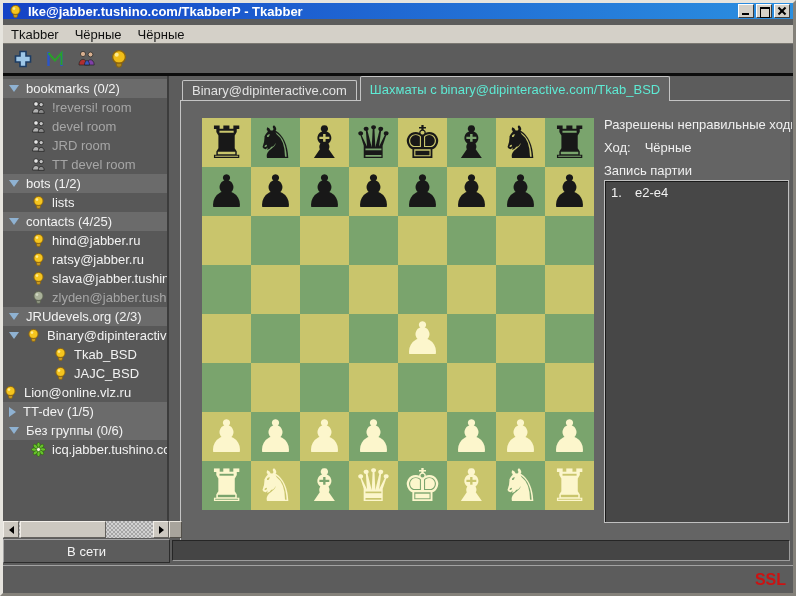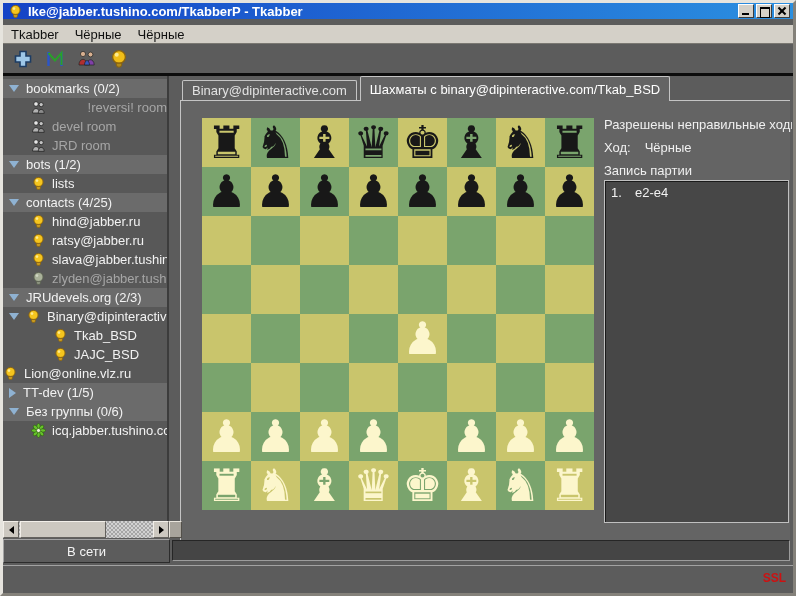--- a/index.html
+++ b/index.html
@@ -54,21 +54,21 @@
   .tri-r{width:0;height:0;border-top:4px solid transparent;border-bottom:4px solid transparent;border-left:5px solid #000;}
   .sb-thumb{position:absolute;left:17px;top:0;width:86px;height:17px;background:#ccc8c0;
     border:1px solid;border-color:#f2efe9 #64625e #64625e #f2efe9;}
   .sash{position:absolute;left:168px;top:73px;width:9px;height:445px;background:var(--app-bg);}
   .sash-handle{position:absolute;left:166px;top:518px;width:13px;height:17px;background:#a8a49c;
     border:1px solid;border-color:#e9e5dd #53504a #53504a #e9e5dd;z-index:5;}
   
   .tabbar{position:absolute;left:177px;top:73px;right:3px;height:24px;display:flex;align-items:flex-end;gap:3px;padding-left:2px;}
   .tab{border:1px solid #c4c4c4;border-bottom:none;border-radius:2px 2px 0 0;padding:0 9px;
     font-size:13px;color:#e2e2e2;height:20px;line-height:20px;background:#5f5f5f;white-space:nowrap;}
-  .tab.active{height:25px;line-height:25px;background:var(--content-bg);margin-bottom:-1px;position:relative;z-index:3;color:#ffffff;}
+  .tab.active{height:25px;line-height:25px;background:var(--content-bg);margin-bottom:-1px;position:relative;z-index:3;color:#5eead4;}
   
   .content{position:absolute;left:177px;top:97px;right:3px;height:441px;background:var(--content-bg);
     border-top:1px solid #c4c4c4;border-left:1px solid #c4c4c4;}
   .board{position:absolute;left:21px;top:17px;width:392px;height:392px;
     display:grid;grid-template-columns:repeat(8,49px);grid-template-rows:repeat(8,49px);}
   .square{display:flex;align-items:center;justify-content:center;}
   .square.light{background:var(--board-light);}
   .square.dark{background:var(--board-dark);}
   .piece{font-family:"DejaVu Sans",sans-serif;font-size:45px;line-height:1;user-select:none;}
   .piece.white{color:var(--white-piece);}
@@ -82,21 +82,21 @@
     border:1px solid #c0c0c0;box-shadow:inset 1px 1px 0 #1a1a1a;overflow:hidden;}
   .move-row{display:flex;padding:4px 6px;color:#f2f2f2;font-size:13px;}
   .move-num{width:24px;flex:none;}
   
   .chat-entry{position:absolute;left:169px;top:537px;right:3px;height:21px;background:#454545;
     border:1px solid;border-color:#262626 #9c9c9c #9c9c9c #262626;}
   .presence{position:absolute;left:0;top:536px;width:167px;height:24px;background:var(--app-bg);
     border:1px solid;border-color:#a4a4a4 #2c2c2c #2c2c2c #a4a4a4;
     display:flex;align-items:center;justify-content:center;color:#f4f4f4;font-size:13px;}
   .statusbar{position:absolute;left:0;top:562px;right:0;bottom:0;background:var(--app-bg);border-top:1px solid #a2a2a2;}
-  .ssl{position:absolute;right:7px;top:5px;font-size:12px;font-weight:bold;color:var(--ssl);}
+  .ssl{position:absolute;right:7px;top:5px;font-size:16px;font-weight:bold;color:var(--ssl);}
 </style>
 </head>
 <body>
 
 <div class="window">
 
   <div class="titlebar">
     <span class="title-icon"><svg width="15" height="15" viewBox="0 0 15 15">
           <circle cx="7.5" cy="6" r="4.6" fill="#f5c51e" stroke="#8a6410"></circle>
           <path d="M5.5 10.4h4v1.7l-1 1.4h-2l-1-1.4z" fill="#c89a20" stroke="#8a6410" stroke-width="0.8"></path>
@@ -148,21 +148,21 @@
       </div>
     </div>
 
   <div class="sep"></div>
 
   <div class="sidebar">
       <div class="tree-row group" style="padding-left: 6px;">
         <span class="arr arr-down"></span>
         <span class="tree-label">bookmarks (0/2)</span>
       </div>
-      <div class="tree-row" style="padding-left: 28px; justify-content: space-between;">
+      <div class="tree-row" style="padding-left: 28px;">
         <span class="tree-icon">
           <svg width="15" height="15" viewBox="0 0 15 15">
             <g stroke="#262626" stroke-width="0.8">
               <circle cx="5" cy="4" r="2.3" fill="#e6e6e6"></circle>
               <path d="M1.5 13c0-3 2-4.5 3.5-4.5S8.5 10 8.5 13z" fill="#b2b2b2"></path>
               <circle cx="10.2" cy="4.6" r="2.1" fill="#c2c2c2"></circle>
               <path d="M7.2 13.4c0-2.8 1.6-4 3-4s3 1.2 3 4z" fill="#8c8c8c"></path>
             </g>
           </svg>
         </span>
@@ -186,20 +186,33 @@
           <svg width="15" height="15" viewBox="0 0 15 15">
             <g stroke="#262626" stroke-width="0.8">
               <circle cx="5" cy="4" r="2.3" fill="#e6e6e6"></circle>
               <path d="M1.5 13c0-3 2-4.5 3.5-4.5S8.5 10 8.5 13z" fill="#b2b2b2"></path>
               <circle cx="10.2" cy="4.6" r="2.1" fill="#c2c2c2"></circle>
               <path d="M7.2 13.4c0-2.8 1.6-4 3-4s3 1.2 3 4z" fill="#8c8c8c"></path>
             </g>
           </svg>
         </span>
         <span class="tree-label muted">JRD room</span>
+      </div>
+      <div class="tree-row" style="padding-left: 28px;">
+        <span class="tree-icon">
+          <svg width="15" height="15" viewBox="0 0 15 15">
+            <g stroke="#262626" stroke-width="0.8">
+              <circle cx="5" cy="4" r="2.3" fill="#e6e6e6"></circle>
+              <path d="M1.5 13c0-3 2-4.5 3.5-4.5S8.5 10 8.5 13z" fill="#b2b2b2"></path>
+              <circle cx="10.2" cy="4.6" r="2.1" fill="#c2c2c2"></circle>
+              <path d="M7.2 13.4c0-2.8 1.6-4 3-4s3 1.2 3 4z" fill="#8c8c8c"></path>
+            </g>
+          </svg>
+        </span>
+        <span class="tree-label muted">TT devel room</span>
       </div>
       <div class="tree-row group" style="padding-left: 6px;">
         <span class="arr arr-down"></span>
         <span class="tree-label">bots (1/2)</span>
       </div>
       <div class="tree-row" style="padding-left: 28px;">
         <span class="tree-icon">
           <svg width="15" height="15" viewBox="0 0 15 15">
             <circle cx="7.5" cy="6" r="4.6" fill="#f5c51e" stroke="#8a6410"></circle>
             <path d="M5.5 10.4h4v1.7l-1 1.4h-2l-1-1.4z" fill="#c89a20" stroke="#8a6410" stroke-width="0.8"></path>

